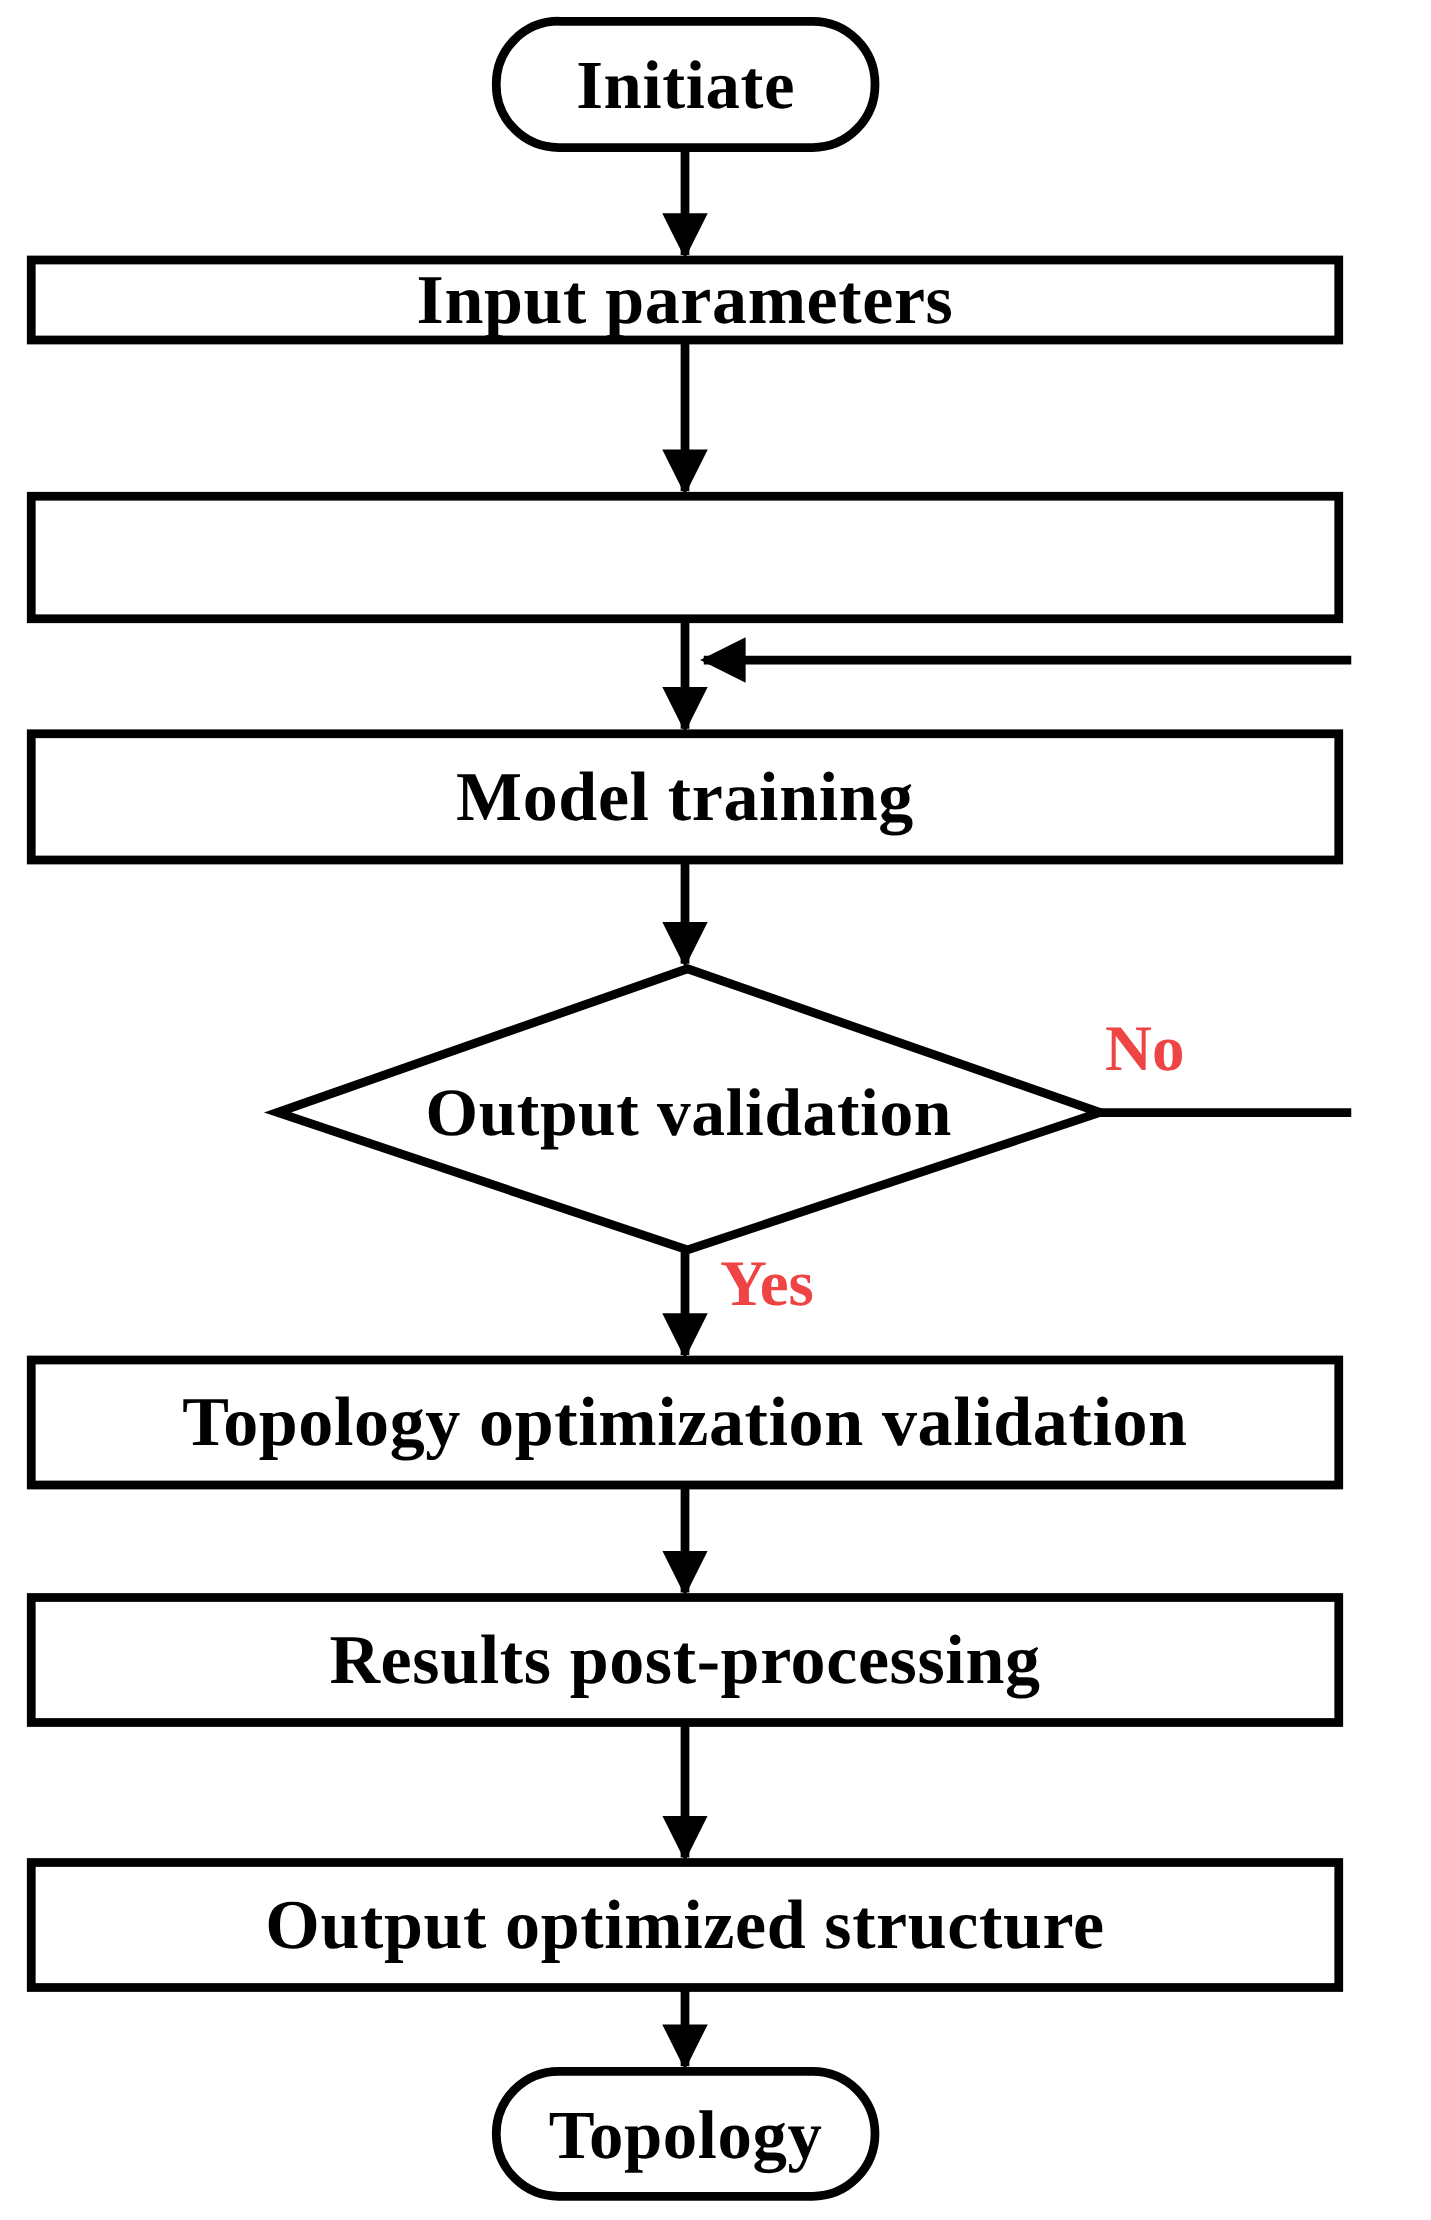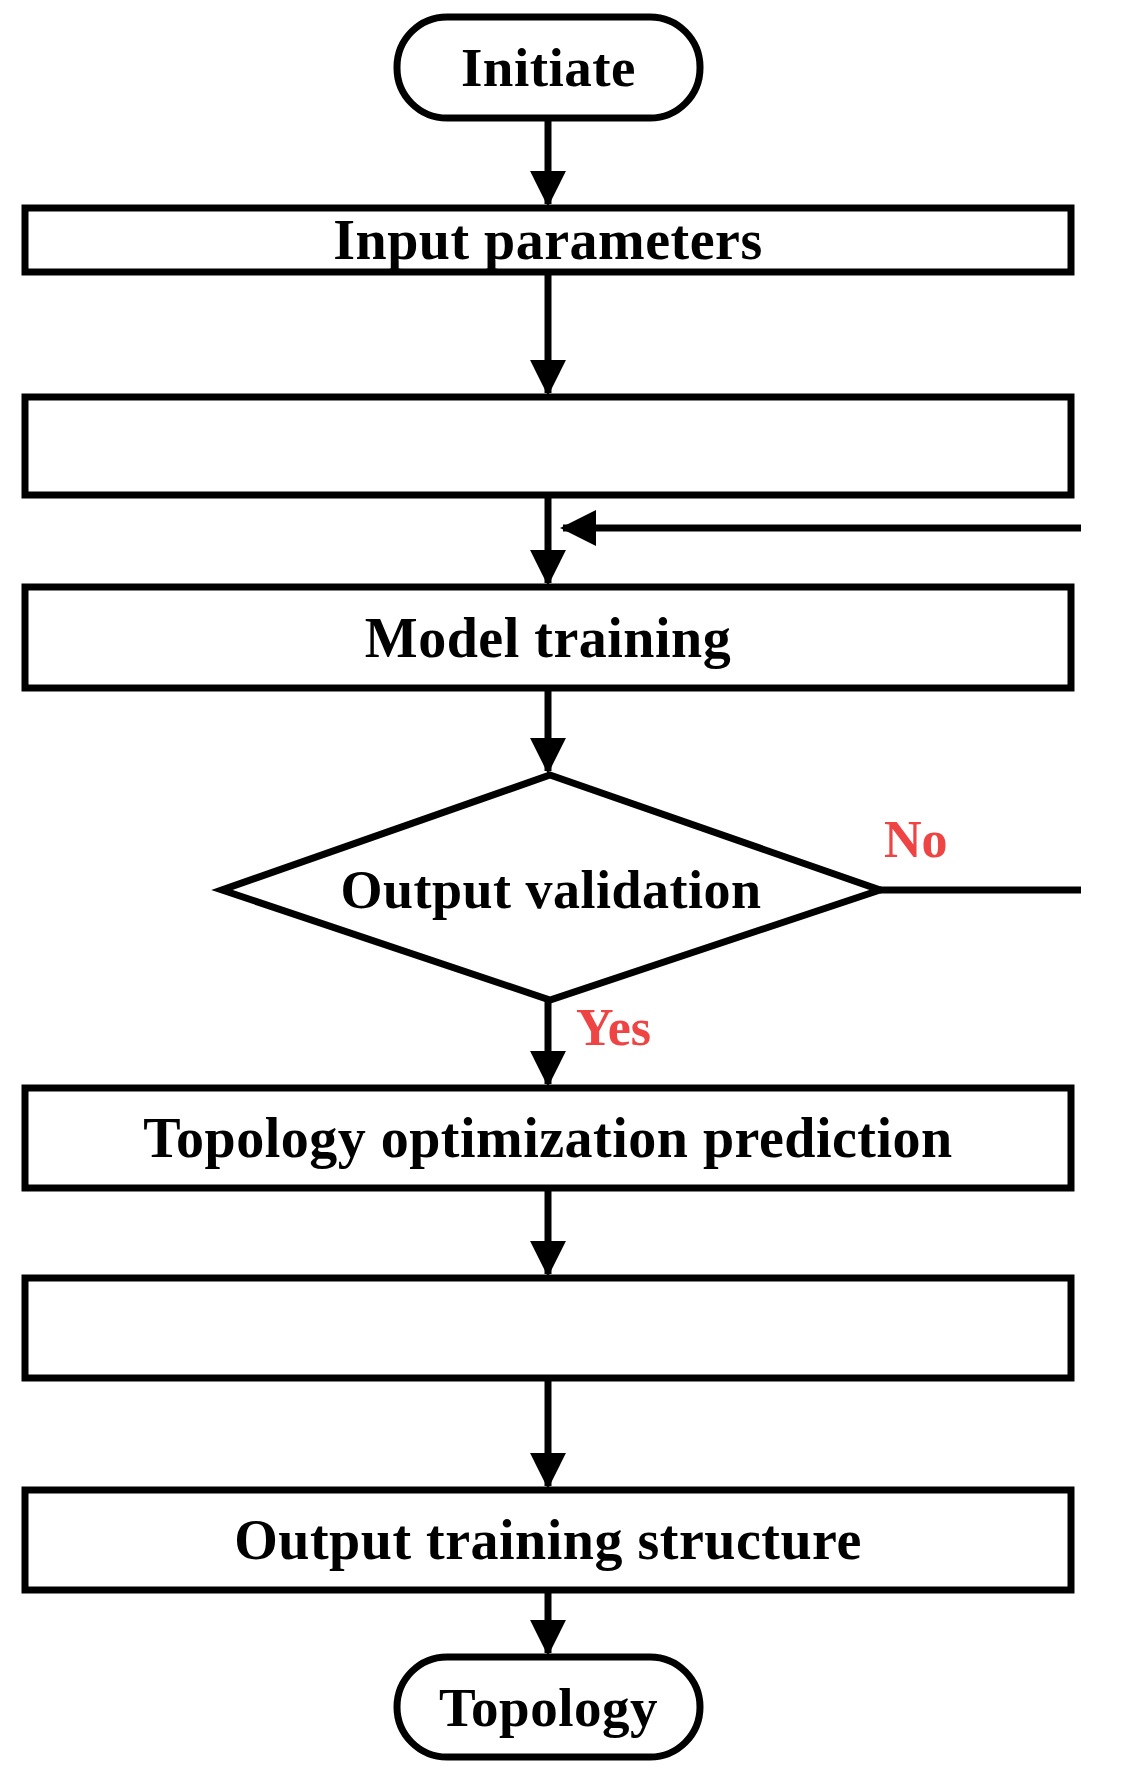--- a/index.html
+++ b/index.html
@@ -97,24 +97,25 @@
 
   <div class="node-label terminal-label" style="left:397px; top:17px; width:303px; height:101px;">Initiate</div>
 
   <div class="node-label process-label" style="left:25px; top:196px; width:1046px; height:88px;">Input parameters</div>
 
 
   <div class="node-label process-label" style="left:25px; top:587px; width:1046px; height:101px;">Model training</div>
 
   <div class="node-label decision-label" style="left:222px; top:855px; width:658px; height:70px;">Output validation</div>
 
-  <div class="node-label process-label" style="left:25px; top:1088px; width:1046px; height:100px;">Topology optimization prediction</div>
+  <div class="node-label process-label" style="left:25px; top:1088px; width:1046px; height:100px;">Topology optimization validation</div>
 
+  <div class="node-label process-label" style="left:25px; top:1278px; width:1046px; height:100px;">Results post-processing</div>
 
-  <div class="node-label process-label" style="left:25px; top:1490px; width:1046px; height:100px;">Output training structure</div>
+  <div class="node-label process-label" style="left:25px; top:1490px; width:1046px; height:100px;">Output optimized structure</div>
 
   <div class="node-label terminal-label" style="left:397px; top:1657px; width:303px; height:100px;">Topology</div>
 
   <div class="edge-label branch-label" style="left:884px; top:814px;">No</div>
 
   <div class="edge-label branch-label" style="left:576px; top:1002px;">Yes</div>
 
 </div>
 
 </body></html>

